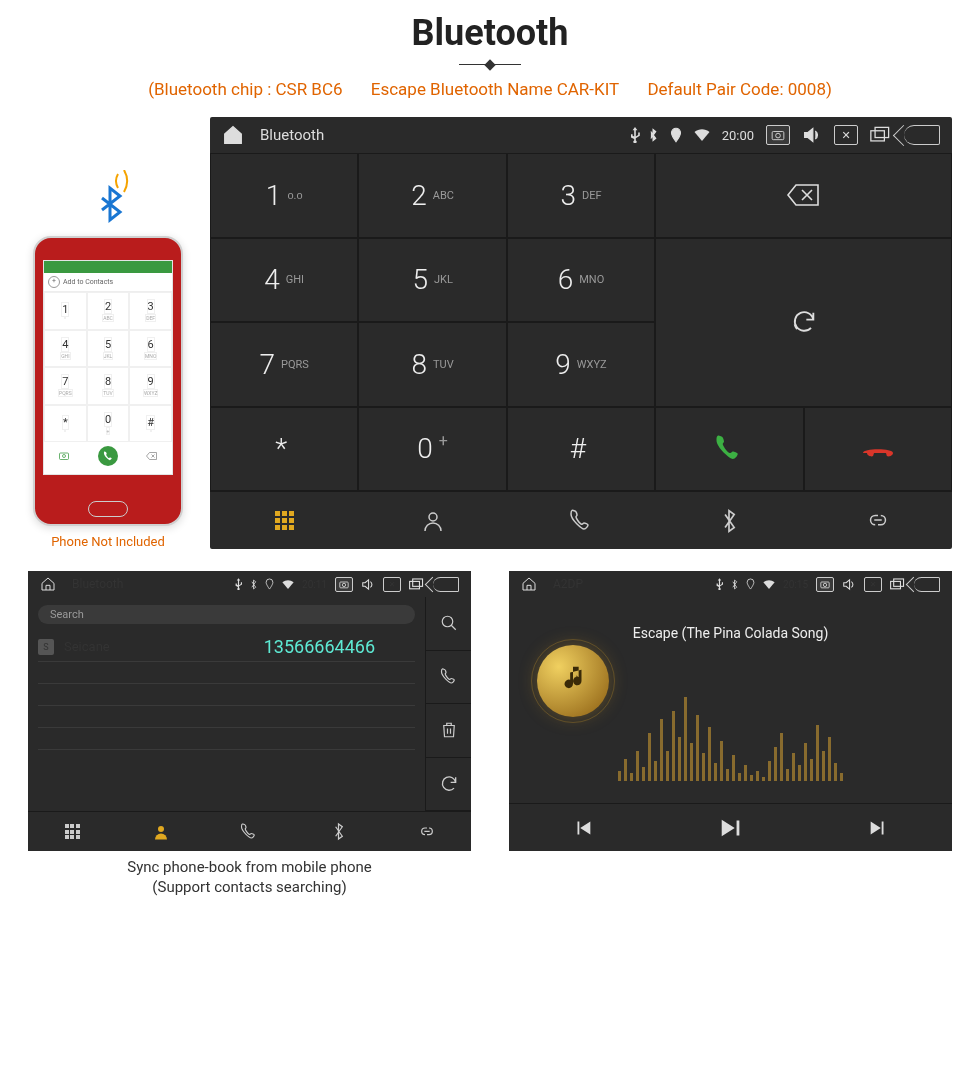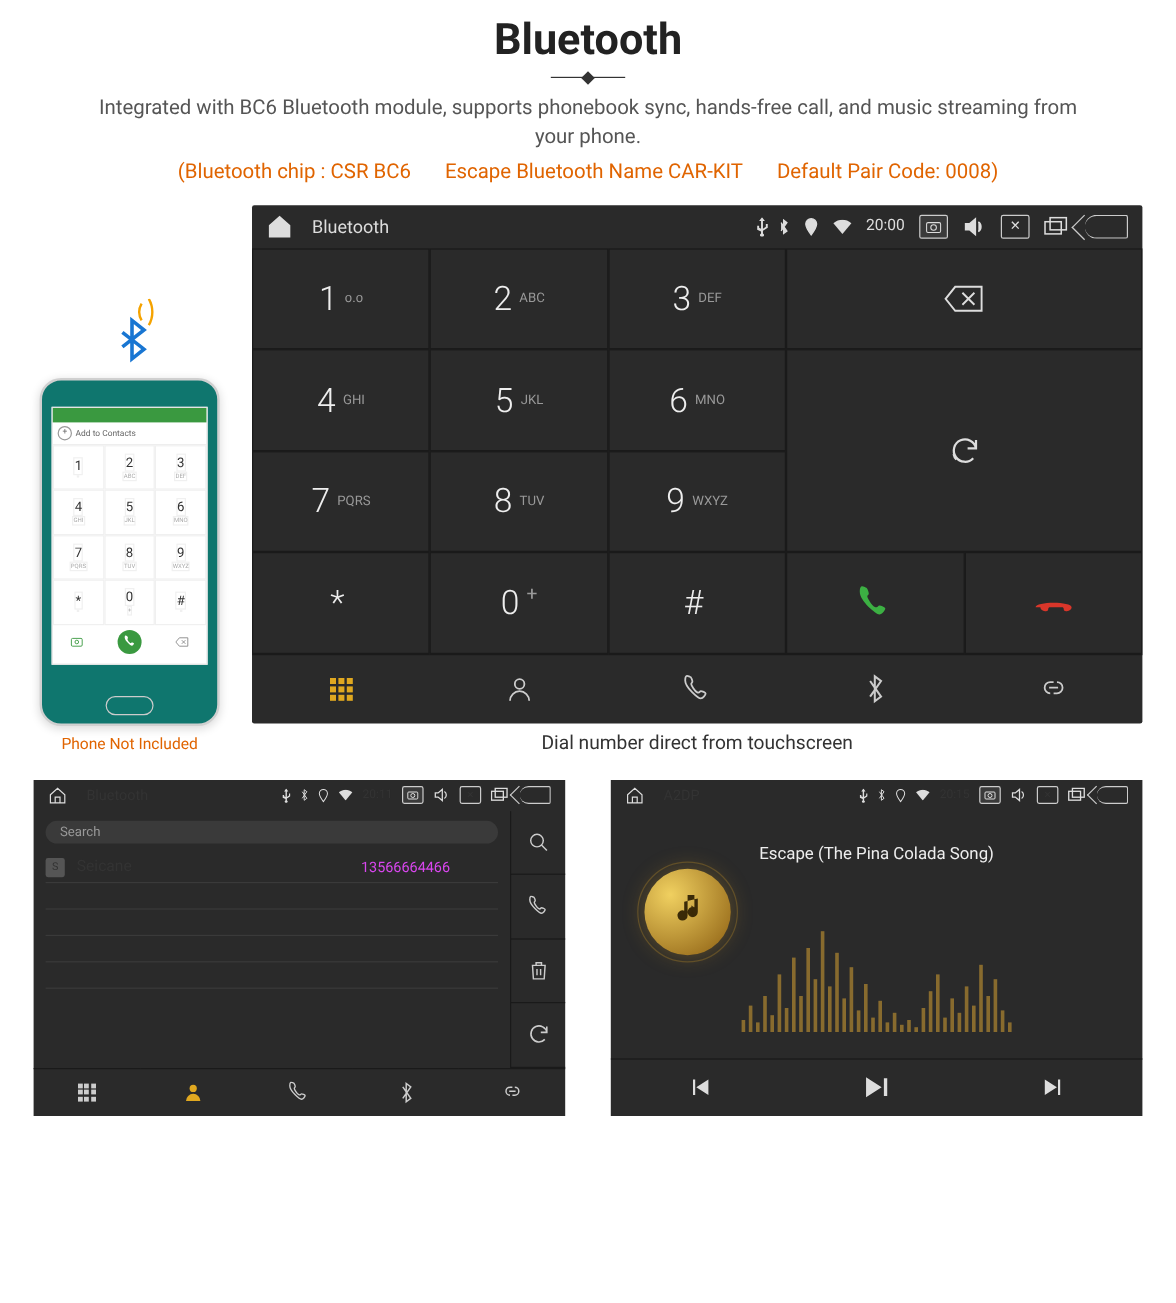--- a/index.html
+++ b/index.html
@@ -8,21 +8,21 @@
 .title { text-align:center; font-size:36px; font-weight:700; color:#222; }
 .title-rule { width:62px; height:1px; background:#333; margin:10px auto 14px; position:relative; }
 .title-rule::after { content:""; position:absolute; left:50%; top:-3px; width:8px; height:8px; background:#333; transform:translateX(-50%) rotate(45deg); }
 .desc { text-align:center; font-size:17px; color:#555; line-height:1.4; max-width:840px; margin:0 auto 6px; }
 .spec-line { text-align:center; font-size:17px; color:#e06400; margin-bottom:18px; }
 .spec-line span { margin:0 12px; }
 
 .row1 { display:flex; gap:22px; align-items:flex-end; margin-bottom:6px; }
 .phone-col { width:160px; display:flex; flex-direction:column; align-items:center; }
 .bt-logo { width:60px; height:60px; margin-bottom:6px; position:relative; }
-.phone { width:150px; height:290px; background:#0f766e; border:2px solid #d0d0d0; border-radius:18px; padding:22px 8px 30px; position:relative; box-shadow:0 2px 8px rgba(0,0,0,0.15); }
+.phone { width:150px; height:290px; background:#b91c1c; border:2px solid #d0d0d0; border-radius:18px; padding:22px 8px 30px; position:relative; box-shadow:0 2px 8px rgba(0,0,0,0.15); }
 .phone-screen { width:100%; height:215px; background:#fff; border:1px solid #e4e4e4; font-size:7px; }
 .phone-top { height:12px; background:#3a9940; }
 .phone-add { padding:3px 4px; border-bottom:1px solid #eee; font-size:7px; color:#666; display:flex; align-items:center; gap:3px;}
 .phone-add::before{content:"+";width:10px;height:10px;border:1px solid #999;border-radius:50%;display:inline-block;text-align:center;line-height:8px;}
 .phone-pad { display:grid; grid-template-columns:repeat(3,1fr); height:150px; }
 .phone-pad div { border:0.5px solid #f0f0f0; display:flex; flex-direction:column; align-items:center; justify-content:center; }
 .phone-pad .n { font-size:11px; color:#333; }
 .phone-pad .l { font-size:5px; color:#aaa; }
 .phone-bot { display:flex; justify-content:space-around; align-items:center; height:28px; }
 .phone-call { width:20px; height:20px; background:#3a9940; border-radius:50%; display:flex; align-items:center; justify-content:center; }
@@ -67,21 +67,21 @@
 .hu-small .sb-back{width:26px;height:15px;}
 .hu-small .sb-back::before{left:-6px;top:1px;width:10px;height:10px;}
 
 .contacts-body { flex:1; display:flex; }
 .c-left { flex:1; padding:8px 10px; }
 .c-right { width:46px; display:flex; flex-direction:column; }
 .c-right > div { flex:1; display:flex; align-items:center; justify-content:center; border-left:1px solid #1a1a1a; border-bottom:1px solid #1a1a1a;}
 .search-box { background:#3a3a3a; border-radius:12px; padding:3px 12px; font-size:11px; color:#999; margin-bottom:8px;}
 .contact-row { display:flex; align-items:center; gap:10px; padding:4px 0; border-bottom:1px solid #3a3a3a; font-size:13px;}
 .contact-badge { width:16px; height:16px; background:#555; font-size:9px; display:flex; align-items:center; justify-content:center; border-radius:2px;}
-.contact-num{color:#d946ef;font-size:12px;margin-left:auto;margin-right:40px;}
+.contact-num{color:#5eead4;font-size:18px;margin-left:auto;margin-right:40px;}
 .hu-small .bottombar{height:40px;}
 .hu-small .grid-ico{grid-template-columns:repeat(3,4px);grid-template-rows:repeat(3,4px);gap:1.5px;}
 .hu-small .grid-ico span{background:#ccc;}
 .contacts .bb-active svg{fill:#e0a820;}
 
 .music-body { flex:1; display:flex; flex-direction:column; align-items:center; justify-content:center; gap:14px; position:relative;}
 .song-title{color:#eee;font-size:14px;margin-top:6px;}
 .music-icon{width:72px;height:72px;border-radius:50%;background:radial-gradient(circle at 30% 30%,#f0d060,#8a5c10);display:flex;align-items:center;justify-content:center;position:absolute;left:28px;top:48px;box-shadow:0 0 18px rgba(200,150,40,0.35);}
 .music-icon::before{content:"";position:absolute;inset:-6px;border-radius:50%;border:1px solid rgba(200,150,40,0.3);}
 .viz{display:flex;align-items:flex-end;gap:3px;height:90px;margin-top:36px;}
@@ -89,21 +89,20 @@
 .music-controls{display:flex;width:100%;height:48px;border-top:1px solid #1a1a1a;}
 .music-controls>div{flex:1;display:flex;align-items:center;justify-content:center;}
 .caption2{text-align:center;font-size:15px;color:#333;margin-top:6px;line-height:1.35;}
 </style>
 </head>
 <body>
 
 <div class="page">
   <h1 class="title">Bluetooth</h1>
   <div class="title-rule"></div>
-  <p class="desc">Integrated with BC6 Bluetooth module, supports phonebook sync, hands-free call, and music streaming from your phone.</p>
   <p class="spec-line">
     <span>(Bluetooth chip : CSR BC6</span>
     <span>Escape Bluetooth Name CAR-KIT</span>
     <span>Default Pair Code: 0008)</span>
   </p>
 
   <div class="row1">
 
     <div class="phone-col">
       <div class="bt-logo">
@@ -334,21 +333,20 @@
                 </svg>
               </div>
             <div>
                 <svg width="28" height="24" viewBox="0 0 30 24">
                   <path fill="none" stroke="#ccc" stroke-width="1.6" d="M12 16a5 5 0 010-10h3M18 6a5 5 0 010 10h-3M11 11h8"></path>
                 </svg>
               </div>
           </div>
         </div>
       </div>
-      <div class="caption">Dial number direct from touchscreen</div>
     </div>
   </div>
 
   <div class="row2">
 
     <div class="card">
       <div class="hu-small contacts">
         <div class="statusbar">
           <svg width="16" height="16" viewBox="0 0 24 24">
               <path fill="none" stroke="#ddd" stroke-width="1.5" d="M3 11l9-8 9 8v10H3z M9 21v-7h6v7"></path>
@@ -452,20 +450,24 @@
               <svg width="13" height="19" viewBox="0 0 12 20">
                 <path fill="none" stroke="#ccc" stroke-width="1.3" d="M3 5l7 10-4 3V2l4 3L3 15"></path>
               </svg>
             </div>
           <div>
               <svg width="20" height="18" viewBox="0 0 30 24">
                 <path fill="none" stroke="#ccc" stroke-width="1.8" d="M12 16a5 5 0 010-10h3M18 6a5 5 0 010 10h-3M11 11h8"></path>
               </svg>
             </div>
         </div>
+      </div>
+      <div class="caption2">
+        <div>Sync phone-book from mobile phone</div>
+        <div>(Support contacts searching)</div>
       </div>
     </div>
 
     <div class="card">
       <div class="hu-small">
         <div class="statusbar">
           <svg width="16" height="16" viewBox="0 0 24 24">
               <path fill="none" stroke="#ddd" stroke-width="1.5" d="M3 11l9-8 9 8v10H3z M9 21v-7h6v7"></path>
             </svg>
           <span class="sb-title">A2DP</span>

